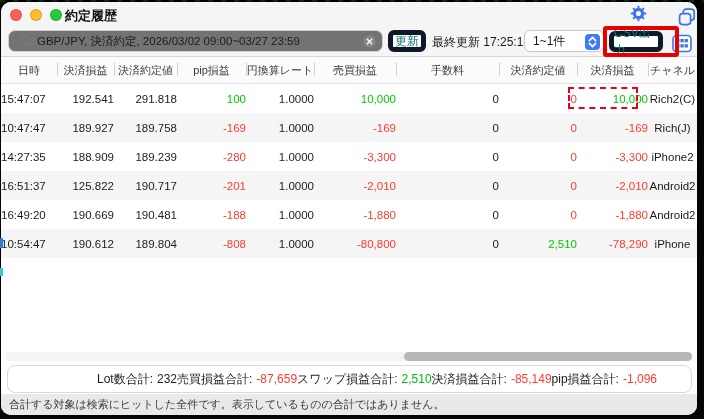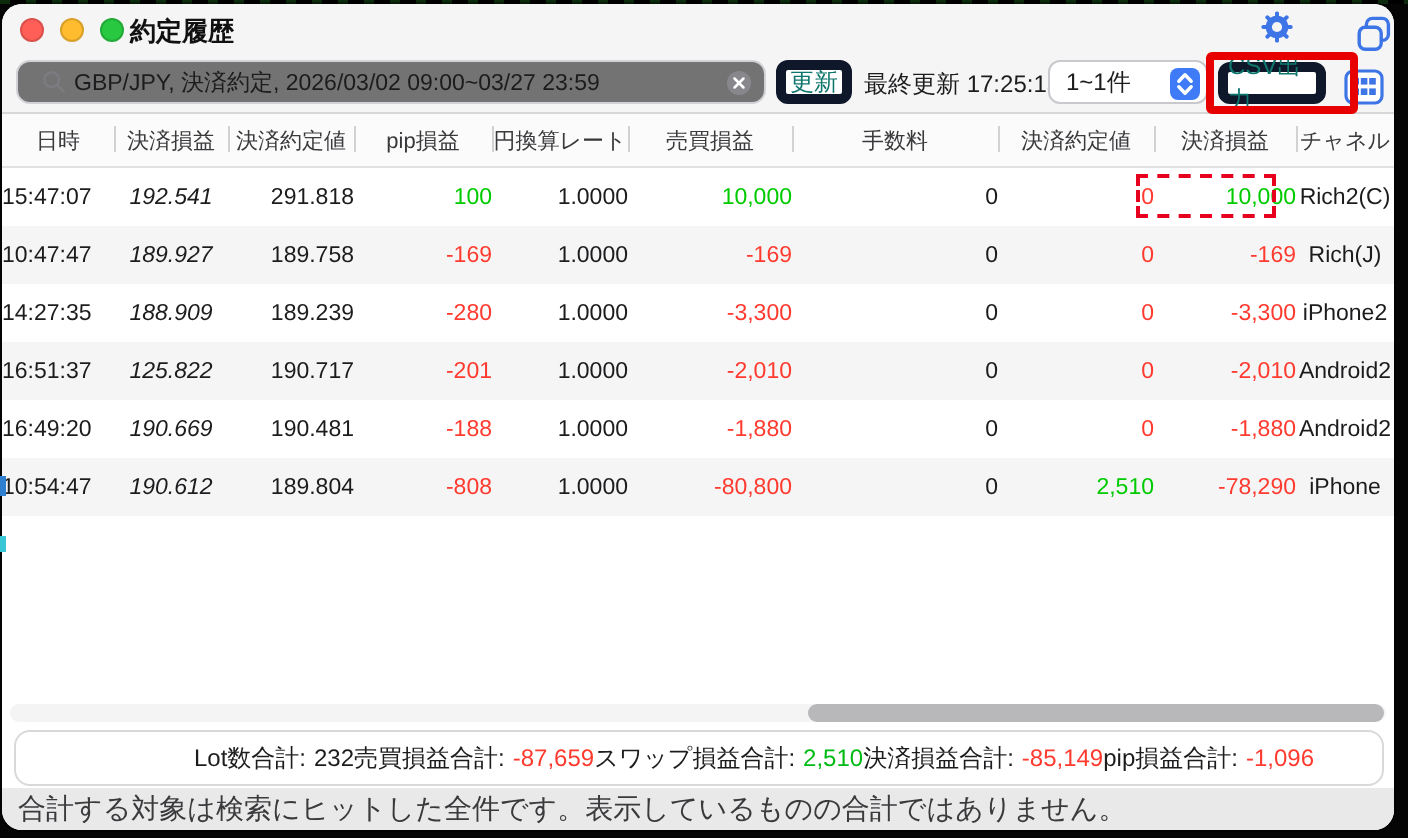--- a/index.html
+++ b/index.html
@@ -58,21 +58,21 @@
     height:26px;font-size:11px;font-weight:normal;color:#3a3a3c;
     background:#fbfbfc;border-bottom:1px solid #e2e2e4;position:relative;
     text-align:center;padding:0;white-space:nowrap;overflow:hidden;
   }
   .grid th.sep::before{content:"";position:absolute;left:0;top:6px;width:1px;height:13px;background:#d2d2d5;}
   .grid td{
     height:29px;font-size:11.5px;color:#1c1c1e;padding:0;white-space:nowrap;overflow:hidden;
   }
   .grid tbody tr:nth-child(even) td{background:#f5f5f6;}
   .c0{text-align:left;padding-left:3px;}
-  .c1{text-align:center;padding-right:6px;font-style:italic;}
+  .c1{text-align:right;padding-right:6px;}
   .c2{text-align:right;padding-right:4px;}
   .c3{text-align:right;padding-right:5px;}
   .c4{text-align:right;padding-right:15px;}
   .c5{text-align:right;padding-right:5px;}
   .c6{text-align:right;padding-right:36px;}
   .c7{text-align:right;padding-right:30px;}
   .c8{text-align:right;padding-right:15px;}
   .c9{text-align:center;}
   td.pos{color:#00cb00;}
   td.neg{color:#ff3b30;}
@@ -90,21 +90,21 @@
     display:flex;align-items:center;justify-content:flex-end;
     padding:0 34px 0 38px;font-size:12px;color:#1c1c1e;white-space:nowrap;
   }
   .totals .item span.val{margin-left:4px;}
   .val-neg{color:#ff3b30;}
   .val-pos{color:#00bb14;}
   
   .footnote{
     position:absolute;left:0;bottom:0;width:100%;height:21px;background:#e9e9ea;
     display:flex;align-items:center;padding-left:8px;box-sizing:border-box;
-    font-size:14px;color:#3a3a3c;
+    font-size:11px;color:#3a3a3c;
   }
 </style>
 </head>
 <body>
 
 <div class="bg-speck-line"></div>
 <div class="bg-mark" style="left:0;top:238px;height:10px;background:#2f7fd0;"></div>
 <div class="bg-mark" style="left:0;top:268px;height:8px;background:#39c7d8;"></div>
 
 <div class="window">

